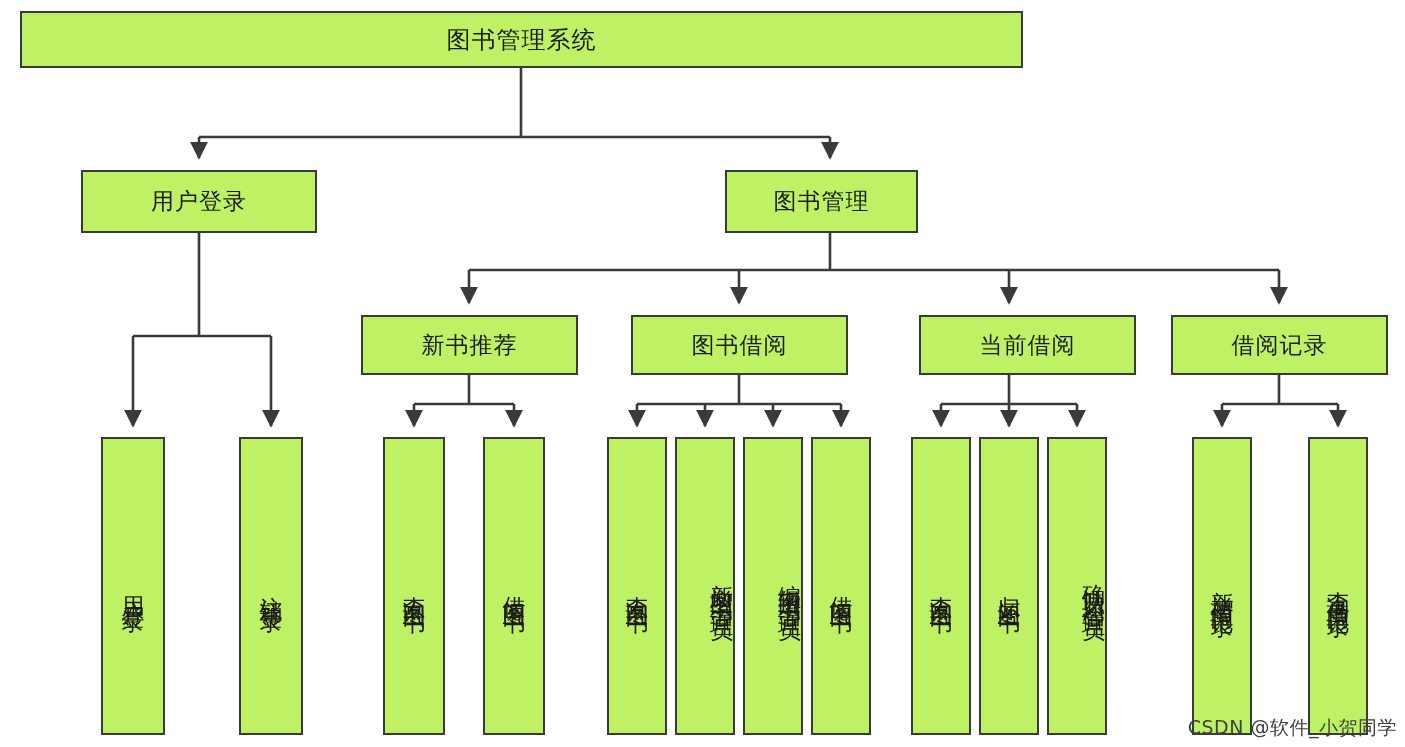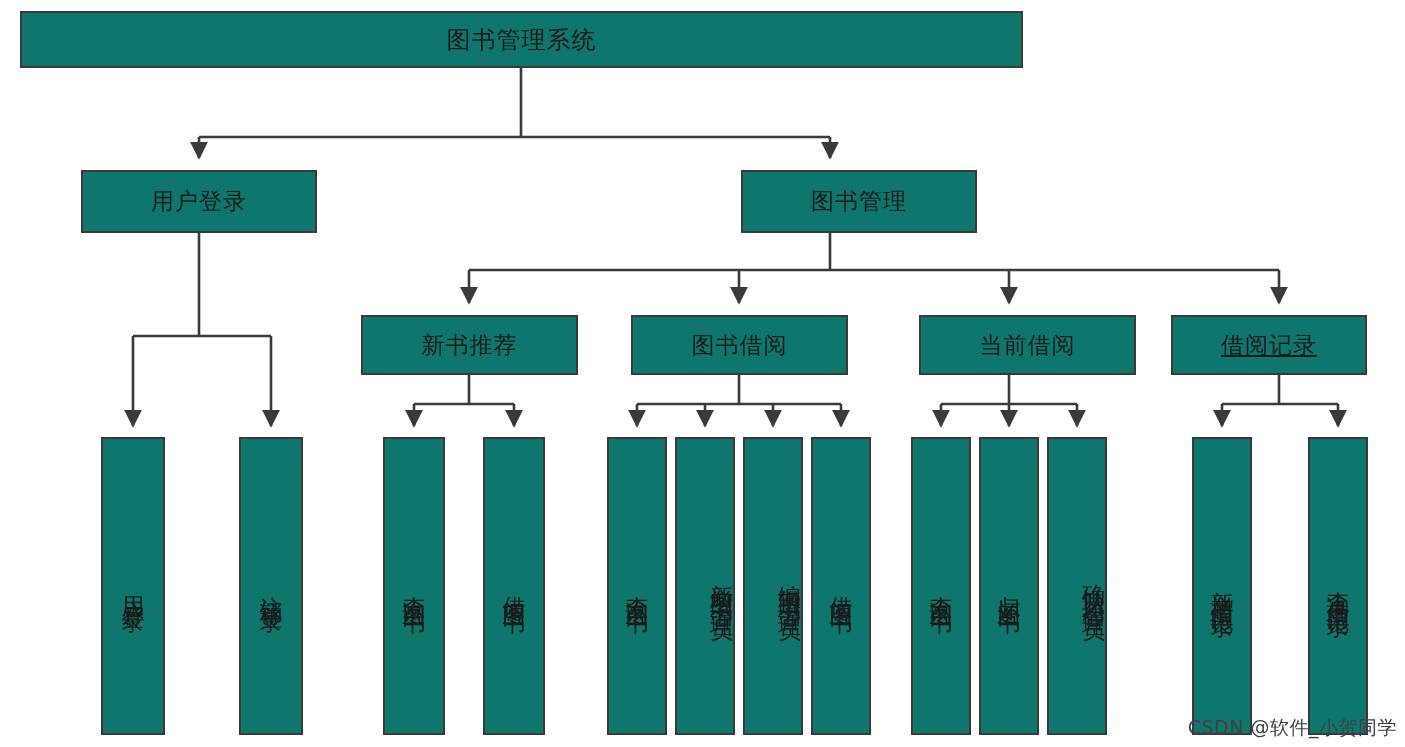--- a/index.html
+++ b/index.html
@@ -6,21 +6,21 @@
   body{
     font-family:"DejaVu Sans","Liberation Sans",sans-serif;
     width:1405px;height:747px;overflow:hidden;
   }
   #stage{position:relative;width:1405px;height:747px;background:#fff;}
   svg.edges{position:absolute;left:0;top:0;width:1405px;height:747px;pointer-events:none;}
 
   .node{
     position:absolute;
     box-sizing:border-box;
-    background:#0f766e;
+    background:#bef264;
     border:2px solid #3a3a3a;
     display:flex;
     align-items:center;
     justify-content:center;
     color:#1b1b1b;
     z-index:2;
   }
   .node-h{ font-size:23px; letter-spacing:1px; line-height:1; }
   .node-v{
     writing-mode:vertical-rl;
@@ -97,26 +97,26 @@
       <path d="M 1279 375 L 1279 404"></path>
       <path d="M 1222 404 L 1338 404"></path>
       <path d="M 1222 404 L 1222 426" marker-end="url(#arrow)"></path>
       <path d="M 1338 404 L 1338 426" marker-end="url(#arrow)"></path>
     </g>
   </svg>
 
   <div class="node node-h title-node" style="left:20px;top:11px;width:1003px;height:57px;">图书管理系统</div>
 
   <div class="node node-h" style="left:81px;top:170px;width:236px;height:63px;">用户登录</div>
-  <div class="node node-h" style="left:741px;top:170px;width:236px;height:63px;">图书管理</div>
+  <div class="node node-h" style="left:725px;top:170px;width:193px;height:63px;">图书管理</div>
 
   <div class="node node-h" style="left:361px;top:315px;width:217px;height:60px;">新书推荐</div>
   <div class="node node-h" style="left:631px;top:315px;width:217px;height:60px;">图书借阅</div>
   <div class="node node-h" style="left:901px;top:315px;width:217px;height:60px;margin-left:18px;">当前借阅</div>
-  <div class="node node-h" style="left:1171px;top:315px;width:196px;height:60px;text-decoration:underline;">借阅记录</div>
+  <div class="node node-h" style="left:1171px;top:315px;width:217px;height:60px;">借阅记录</div>
 
   <div class="node node-v mid" style="left:101px;top:437px;width:64px;height:298px;">用户登录</div>
   <div class="node node-v mid" style="left:239px;top:437px;width:64px;height:298px;">注销登录</div>
 
   <div class="node node-v mid" style="left:383px;top:437px;width:62px;height:298px;">查询图书</div>
   <div class="node node-v mid" style="left:483px;top:437px;width:62px;height:298px;">借阅图书</div>
 
   <div class="node node-v mid" style="left:607px;top:437px;width:60px;height:298px;">查询图书</div>
   <div class="node node-v" style="left:675px;top:437px;width:60px;height:298px;">新增图书（管理员）</div>
   <div class="node node-v" style="left:743px;top:437px;width:60px;height:298px;">编辑图书（管理员）</div>

